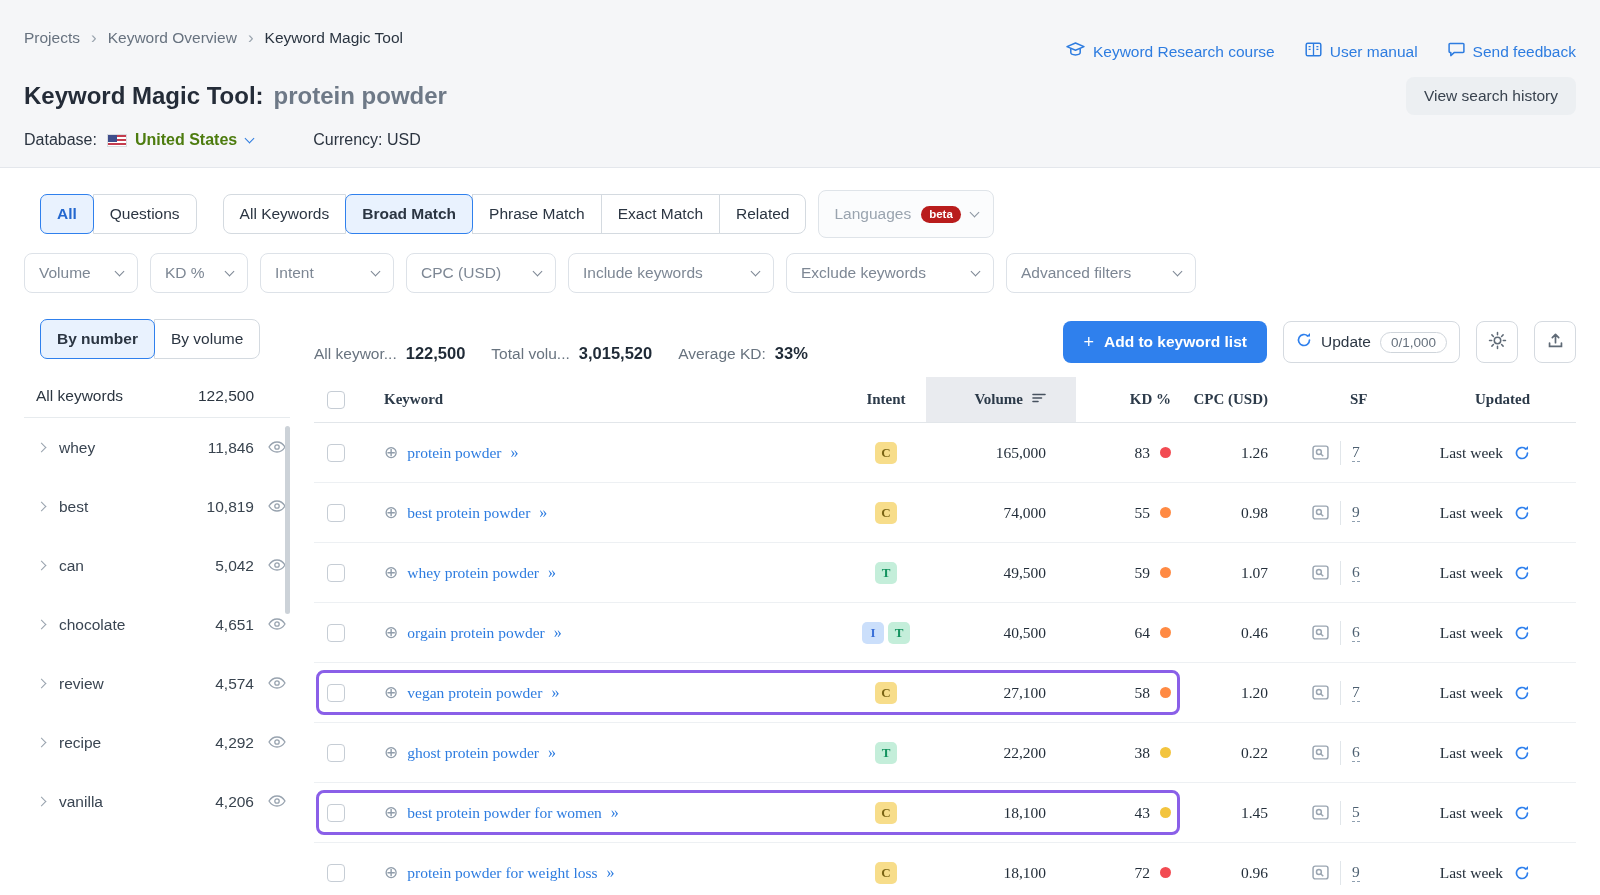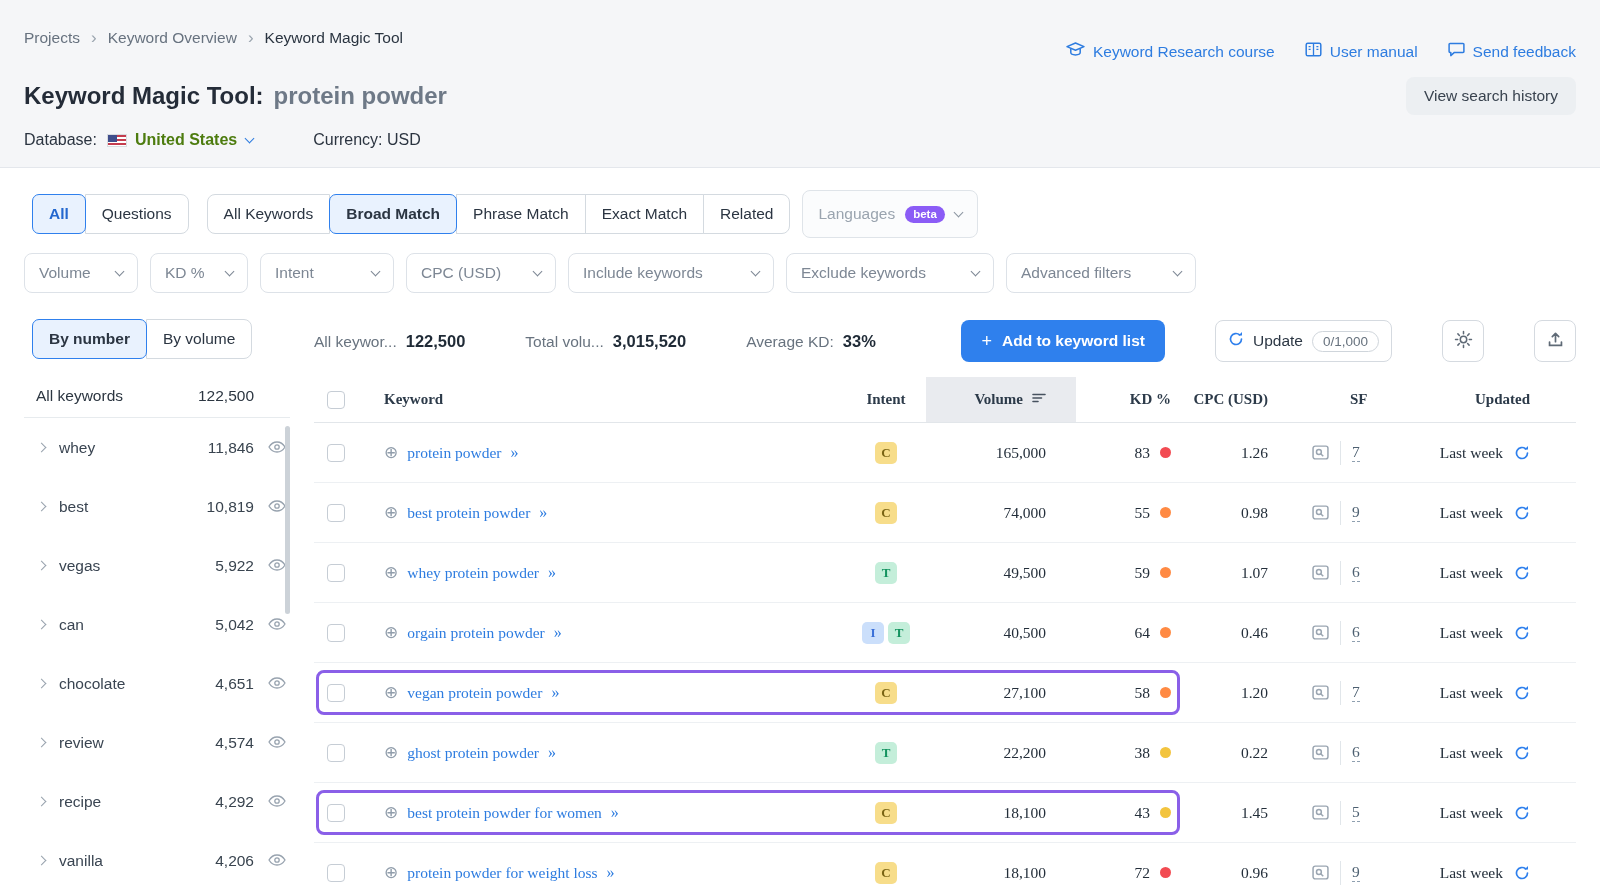--- a/index.html
+++ b/index.html
@@ -31,48 +31,48 @@
     transform:rotate(45deg); display:inline-block; margin-top:-4px; }
   .chev-r { width:7px; height:7px; border-top:1.7px solid #97a2ad; border-right:1.7px solid #97a2ad;
     transform:rotate(45deg); display:inline-block; }
 
   
   .content { padding:0 24px; }
   .tabs-row { display:flex; align-items:center; margin-top:22px; }
   .seg { display:inline-flex; margin-right:10px; }
   .seg .t { border:1px solid #d4dae0; background:#fff; height:40px; padding:0 16px; display:inline-flex;
     align-items:center; font-size:15.5px; color:#2b3542; margin-left:-1px; position:relative; }
-  .seg .t:first-child { border-radius:8px 0 0 8px; margin-left:8px; }
+  .seg .t:first-child { border-radius:8px 0 0 8px; margin-left:16px; }
   .seg .t:last-child { border-radius:0 8px 8px 0; }
   .seg .t.sel { border-color:#2f80ed; background:#e9f2fe; z-index:2; font-weight:700; border-radius:7px; }
   .seg .t.sel-blue { color:#2468cf; }
   .lang-btn { margin-left:2px; height:48px; border:1px solid #dfe4e9; background:#fbfcfd; border-radius:8px;
     display:inline-flex; align-items:center; gap:10px; padding:0 15px; color:#9aa4af; font-size:15.5px; }
-  .beta { background:#8b5cf6; color:#fff; font-size:11.5px; font-weight:700; border-radius:9px; padding:2.5px 8px; }
+  .beta { background:#b91c1c; color:#fff; font-size:11.5px; font-weight:700; border-radius:9px; padding:2.5px 8px; }
 
   .filters-row { display:flex; align-items:center; gap:12px; margin-top:15px; }
   .fpill { height:40px; border:1px solid #dde2e8; border-radius:8px; background:#fff; display:inline-flex;
     align-items:center; justify-content:space-between; padding:0 14px; color:#7d8794; font-size:15.5px; }
 
   .body-row { display:flex; gap:24px; margin-top:26px; }
 
   
   .sidebar { width:266px; flex-shrink:0; }
   .list { margin-top:15px; position:relative; }
   .all-row { display:flex; align-items:center; height:44px; border-bottom:1px solid #e7ebee;
     padding:0 0 0 12px; font-size:15.5px; color:#2c3641; }
   .all-row .cnt { margin-left:auto; margin-right:36px; }
   .grow { display:flex; align-items:center; height:59px; padding:0 4px 0 14px; font-size:15.5px; color:#3a4552; cursor:pointer; }
   .grow .lbl { margin-left:14px; }
   .grow .cnt { margin-left:auto; margin-right:14px; color:#39444f; }
   .scrollbar { position:absolute; right:0; top:52px; width:5px; height:188px; background:#ccd2d8; border-radius:3px; }
 
   
   .main { flex:1; min-width:0; }
-  .statsbar { display:flex; align-items:center; height:44px;gap:34px; }
+  .statsbar { display:flex; align-items:flex-end; height:44px; }
   .stat { display:flex; align-items:baseline; gap:9px; margin-right:26px; white-space:nowrap; }
   .slabel { color:#68737f; font-size:15.5px; }
   .sval { color:#1f2a36; font-size:16.5px; font-weight:700; }
   .add-btn { margin-left:auto; height:42px; background:#2f80ed; color:#fff; border:none; border-radius:8px;
     padding:0 20px; font-size:15.5px; font-weight:600; display:inline-flex; align-items:center; gap:10px; }
   .add-btn .plus { font-size:18px; font-weight:400; }
   .update-btn { margin-left:16px; height:42px; border:1px solid #d5dae0; background:#fff; border-radius:8px;
     padding:0 12px; display:inline-flex; align-items:center; gap:9px; font-size:15.5px; color:#2c3744; }
   .quota { border:1px solid #cfd5db; border-radius:12px; padding:2px 10px; color:#67727e; font-size:13.5px; }
   .icon-btn { margin-left:16px; width:42px; height:42px; border:1px solid #d5dae0; background:#fff; border-radius:8px;
@@ -246,29 +246,20 @@
             <span class="chev-r"></span>
             <span class="lbl">best</span>
               <span class="cnt">10,819</span>
             <span><svg width="18" height="12" viewBox="0 0 18 12">
                   <path d="M1 6s3-5 8-5 8 5 8 5-3 5-8 5-8-5-8-5z" fill="none" stroke="#98a3af" stroke-width="1.3"></path>
                   <circle cx="9" cy="6" r="2.2" fill="none" stroke="#98a3af" stroke-width="1.3"></circle>
                 </svg></span>
           </div>
           <div class="grow">
             <span class="chev-r"></span>
-            <span class="lbl">vegas</span>
-              <span class="cnt">5,922</span>
-            <span><svg width="18" height="12" viewBox="0 0 18 12">
-                  <path d="M1 6s3-5 8-5 8 5 8 5-3 5-8 5-8-5-8-5z" fill="none" stroke="#98a3af" stroke-width="1.3"></path>
-                  <circle cx="9" cy="6" r="2.2" fill="none" stroke="#98a3af" stroke-width="1.3"></circle>
-                </svg></span>
-          </div>
-          <div class="grow">
-            <span class="chev-r"></span>
             <span class="lbl">can</span>
               <span class="cnt">5,042</span>
             <span><svg width="18" height="12" viewBox="0 0 18 12">
                   <path d="M1 6s3-5 8-5 8 5 8 5-3 5-8 5-8-5-8-5z" fill="none" stroke="#98a3af" stroke-width="1.3"></path>
                   <circle cx="9" cy="6" r="2.2" fill="none" stroke="#98a3af" stroke-width="1.3"></circle>
                 </svg></span>
           </div>
           <div class="grow">
             <span class="chev-r"></span>
             <span class="lbl">chocolate</span>

